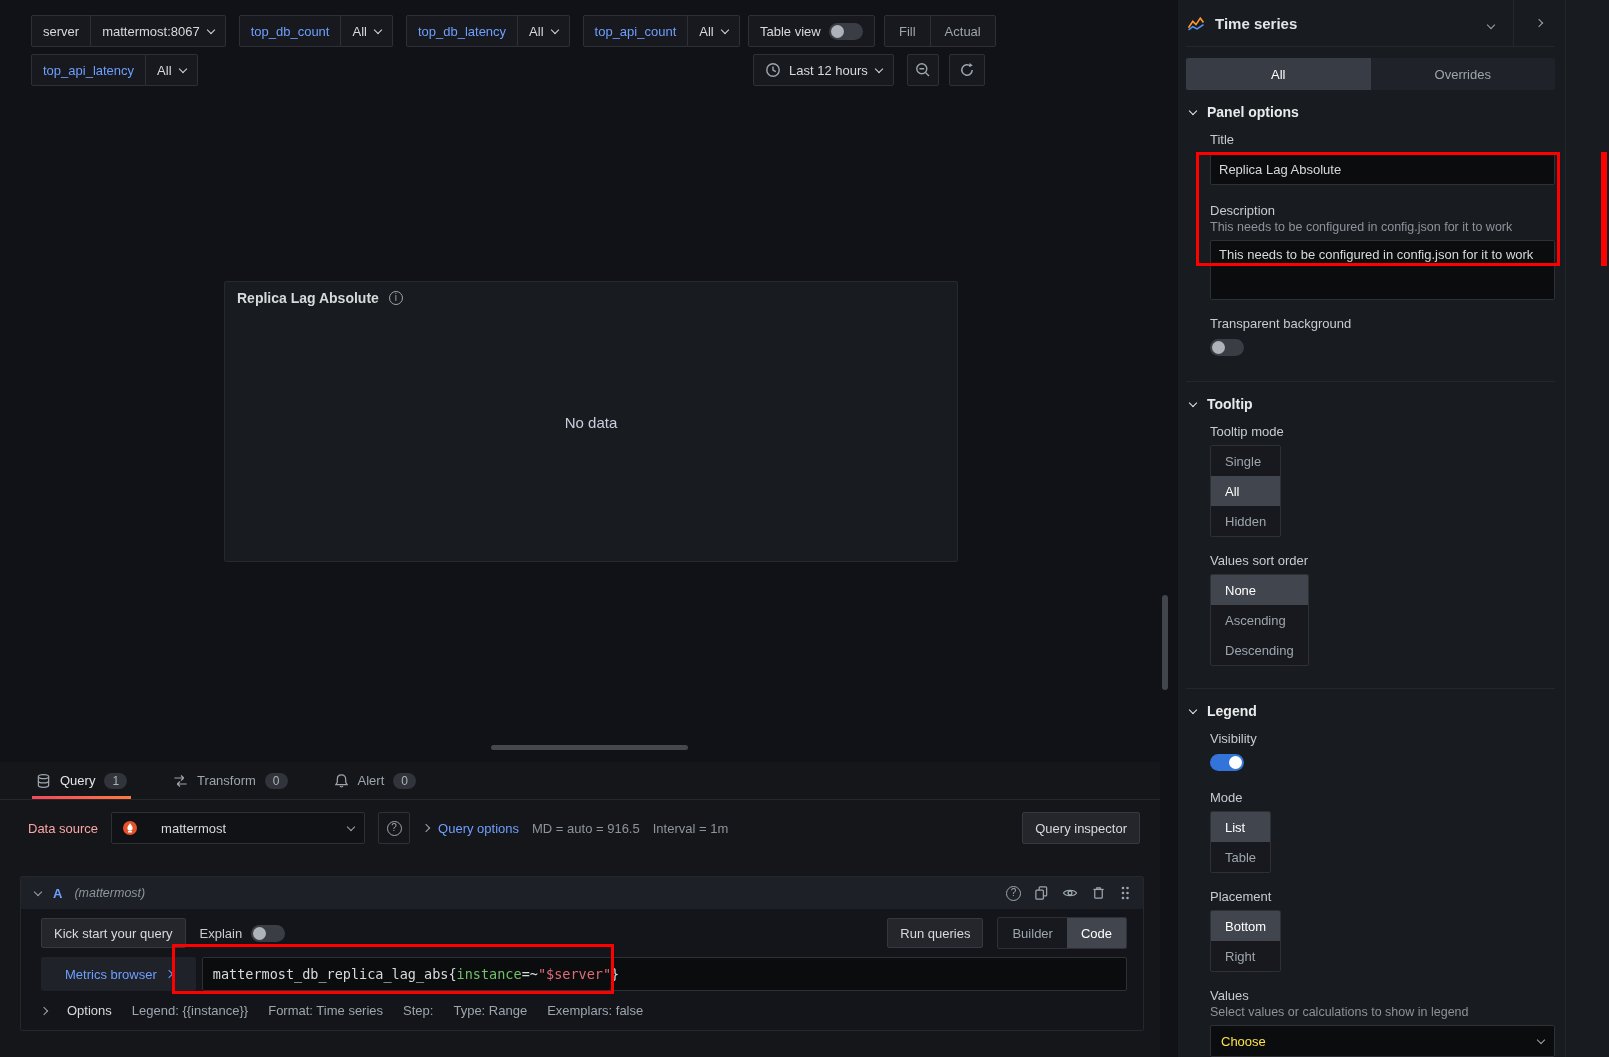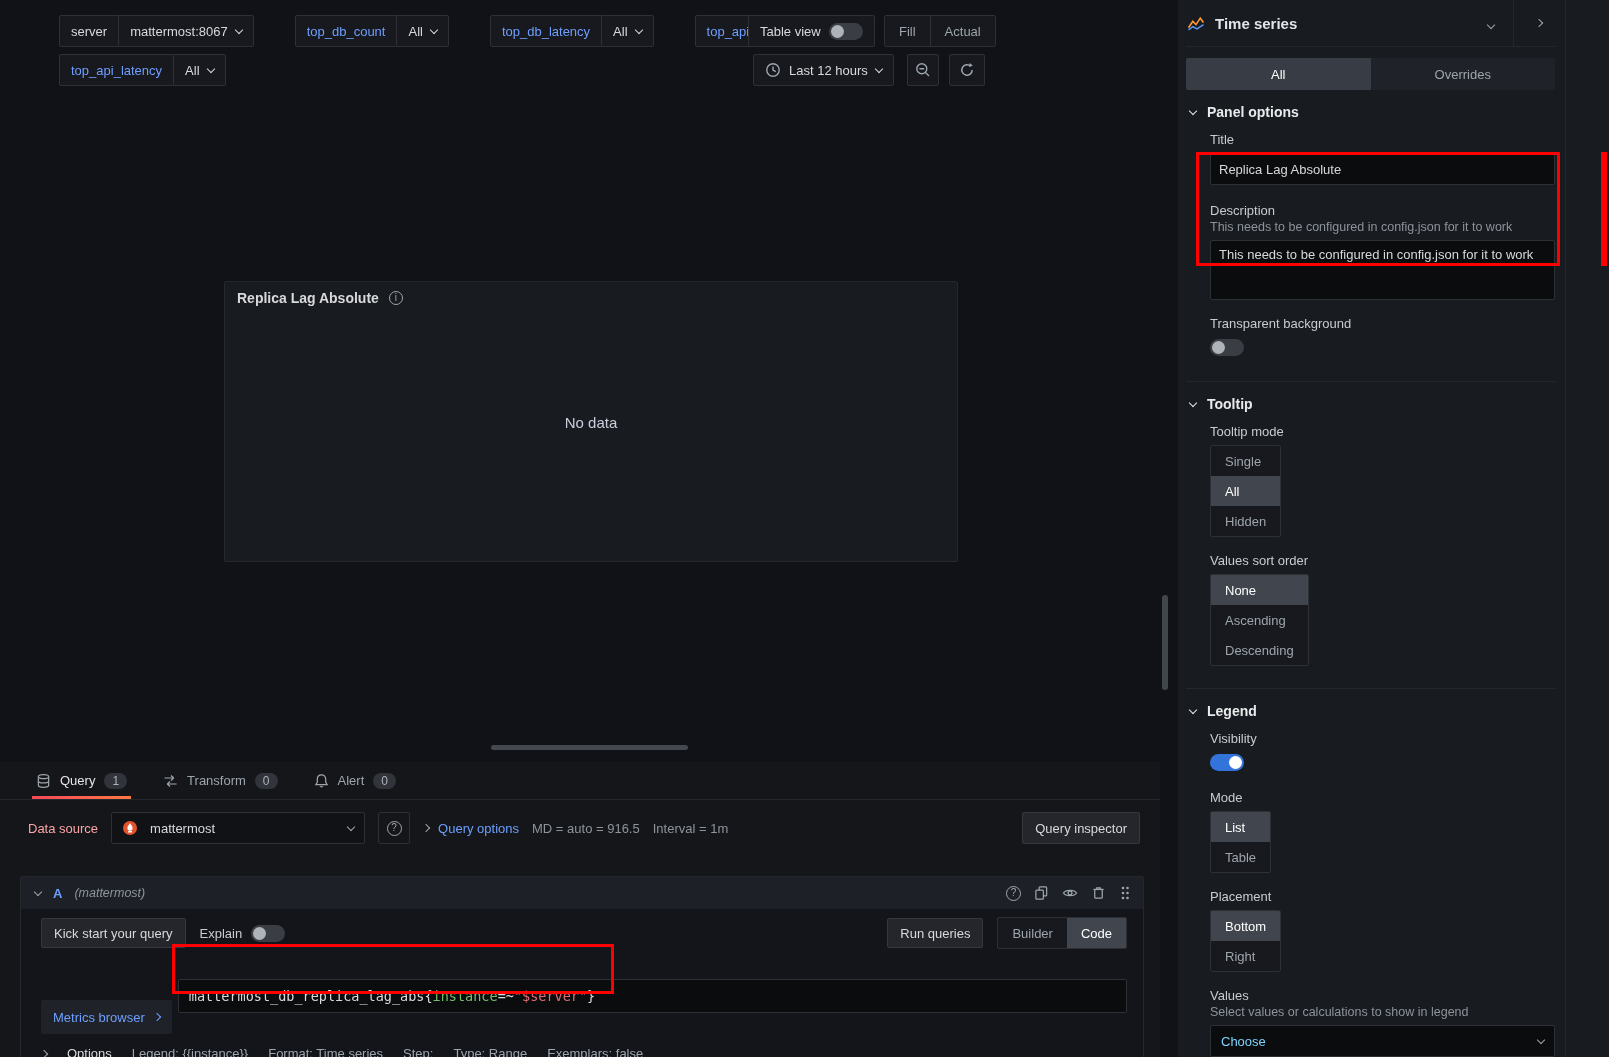--- a/index.html
+++ b/index.html
@@ -35,21 +35,21 @@
   .seg .opt { display:flex; align-items:center; padding:0 14px; height:30px;
           color:#9da5ad; cursor:pointer; white-space:nowrap; }
   .seg .opt.on { background:#41454d; color:#fff; }
   .circ { display:inline-flex; align-items:center; justify-content:center; width:15px; height:15px;
           border:1.3px solid currentColor; border-radius:50%; font-size:10px; line-height:1; }
 
   
   .row1 { position:absolute; left:31px; top:15px; display:flex; gap:13px; align-items:center; }
   .row2-left { position:absolute; left:31px; top:54px; }
   .var { display:inline-flex; }
-  .var .chip.lab { border-radius:2px 0 0 2px; cursor:default;margin-left:28px; }
+  .var .chip.lab { border-radius:2px 0 0 2px; cursor:default; }
   .var .chip.val { border-radius:0 2px 2px 0; border-left:none; cursor:pointer; color:#d8d9da; }
   .var.bluevar .chip.lab { color:#6e9fff; }
   .tableview { position:absolute; left:748px; top:15px; }
   .fillactual { position:absolute; left:884px; top:15px; height:32px; }
   .fillactual .opt { height:30px; }
   .timepicker { position:absolute; left:753px; top:54px; cursor:pointer; }
   .zoomout   { position:absolute; left:907px; top:54px; width:32px; justify-content:center; padding:0; cursor:pointer; }
   .refresh   { position:absolute; left:949px; top:54px; width:36px; justify-content:center; padding:0; cursor:pointer; }
 
   
@@ -59,51 +59,51 @@
   .panel-title { font-size:14px; font-weight:600; color:#d8d9da; }
   .no-data { position:absolute; top:50%; left:50%; transform:translate(-50%,-50%);
              font-size:15px; color:#ccccdc; }
   .resize-handle { position:absolute; left:491px; top:745px; width:197px; height:5px;
              border-radius:3px; background:#44474e; cursor:row-resize; }
   .vthumb { position:absolute; left:1162px; top:595px; width:6px; height:95px;
              background:#41454c; border-radius:3px; cursor:grab; }
 
   
   .editor { position:absolute; left:0; top:762px; width:1160px; height:295px; background:#14161a; }
-  .tabbar { display:flex; gap:28px; padding-left:32px; height:38px; border-bottom:1px solid #24272c; }
+  .tabbar { display:flex; gap:38px; padding-left:32px; height:38px; border-bottom:1px solid #24272c; }
   .tab { display:flex; align-items:center; gap:9px; padding:0 4px; color:#9da5ad;
          position:relative; cursor:pointer; }
   .tab.active { color:#e3e5e8; }
   .tab .cnt { background:#31343a; color:#aeb3b9; border-radius:9px; padding:1px 8px; font-size:12px; }
   .tab.active::after { content:''; position:absolute; left:0; right:0; bottom:0; height:3px;
          background:linear-gradient(90deg,#f2495c,#ff7941); }
   .ds-row { display:flex; align-items:center; height:32px; margin:12px 20px 0 28px; gap:13px; }
   .ds-label { color:#fca5a5; }
-  .ds-picker { width:254px; height:32px; display:flex; align-items:center; gap:12px; padding:0 10px;
+  .ds-picker { width:254px; height:32px; display:flex; align-items:center; gap:23px; padding:0 10px;
          background:#101216; border:1px solid #2e3036; border-radius:2px; cursor:pointer; }
   .ds-picker .chev { margin-left:auto; color:#9da5ad; }
   .sq-btn { width:32px; height:32px; display:inline-flex; align-items:center; justify-content:center;
          background:transparent; border:1px solid #2e3036; border-radius:2px; color:#9da5ad; cursor:pointer; }
   .qopts-toggle { display:flex; align-items:center; gap:9px; cursor:pointer; color:#9da5ad; }
   .qinsp { margin-left:auto; height:32px; }
 
   .qcard { margin:32px 16px 0 20px; border:1px solid #24272c; border-radius:2px; background:#13151a; }
   .qcard-h { height:32px; display:flex; align-items:center; gap:12px; padding:0 12px 0 14px;
          background:#1d2127; color:#9da5ad; }
   .qref { color:#6e9fff; font-weight:700; }
   .qds  { color:#8e949c; font-style:italic; font-size:12.5px; }
   .qicons { margin-left:auto; display:flex; gap:13px; align-items:center; }
   .qicons .icon, .qicons .circ { cursor:pointer; }
   .qcard-b { padding:8px 16px 12px 20px; }
   .qtoolbar { display:flex; align-items:center; gap:14px; }
   .explain { display:flex; align-items:center; gap:9px; color:#c7ccd1; }
   .spacer { flex:1; }
   .qexpr { display:flex; align-items:center; gap:6px; margin-top:8px; }
-  .metrics-btn { height:34px; display:inline-flex; align-items:center; gap:9px; padding:0 12px;
-         background:#1f2228; border-radius:2px; cursor:pointer;margin-top:43px; }
+  .metrics-btn { height:34px; display:inline-flex; align-items:center; gap:9px; padding:0 24px;
+         background:#1f2228; border-radius:2px; cursor:pointer; }
   .code-input { flex:1; height:34px; display:flex; align-items:center; padding:0 10px;
          background:#0b0c0e; border:1px solid #2e3036; border-radius:2px;
          font-family:"DejaVu Sans Mono", monospace; font-size:13.5px; color:#d8d9da; cursor:text; }
   .tok-label { color:#73bf69; }
   .tok-str { color:#e06c75; }
   .qfoot { display:flex; align-items:center; gap:20px; margin-top:12px; color:#9da5ad; }
   .qfoot .opt-lab { color:#d8d9da; }
 
   
   .sidebar { position:absolute; left:1177px; top:0; width:432px; height:1057px;
@@ -135,21 +135,21 @@
   .text-input, .textarea { width:100%; background:#0b0c0e; border:1px solid #2e3036;
          border-radius:2px; color:#d8d9da; font:inherit; outline:none; }
   .text-input { height:32px; padding:0 8px; margin-top:6px; }
   .textarea { height:60px; padding:6px 8px; margin-top:6px; resize:none; display:block; }
   .cat-body .toggle { margin-top:8px; }
   .cat-body .seg { margin-top:6px;flex-direction:column; }
   .collapse-rows { margin-top:14px; }
   .collapse-row { display:flex; align-items:center; gap:12px; height:33px;
          border-top:1px solid #24272c; padding-left:4px; color:#d8d9da; font-size:14px; cursor:pointer; }
   .select { display:flex; align-items:center; height:32px; margin-top:6px; padding:0 10px;
-         background:#0b0c0e; border:1px solid #2e3036; border-radius:2px; color:#7dd3fc; cursor:pointer; }
+         background:#0b0c0e; border:1px solid #2e3036; border-radius:2px; color:#fde047; cursor:pointer; }
   .select .chev { margin-left:auto; color:#9da5ad; }
   .sb-edge-line { position:absolute; left:1565px; top:0; width:1px; height:1057px; background:#22252a; }
 
   
   .anno { position:absolute; border:3px solid #ff0000; pointer-events:none; z-index:50; }
   .anno-po { left:1196px; top:152px; width:364px; height:114px; }
   .anno-q  { left:172px;  top:944px; width:442px; height:50px; }
   .anno-edge { position:absolute; left:1601px; top:152px; width:6px; height:114px;
          background:#ff0000; pointer-events:none; z-index:50; }
 </style>

